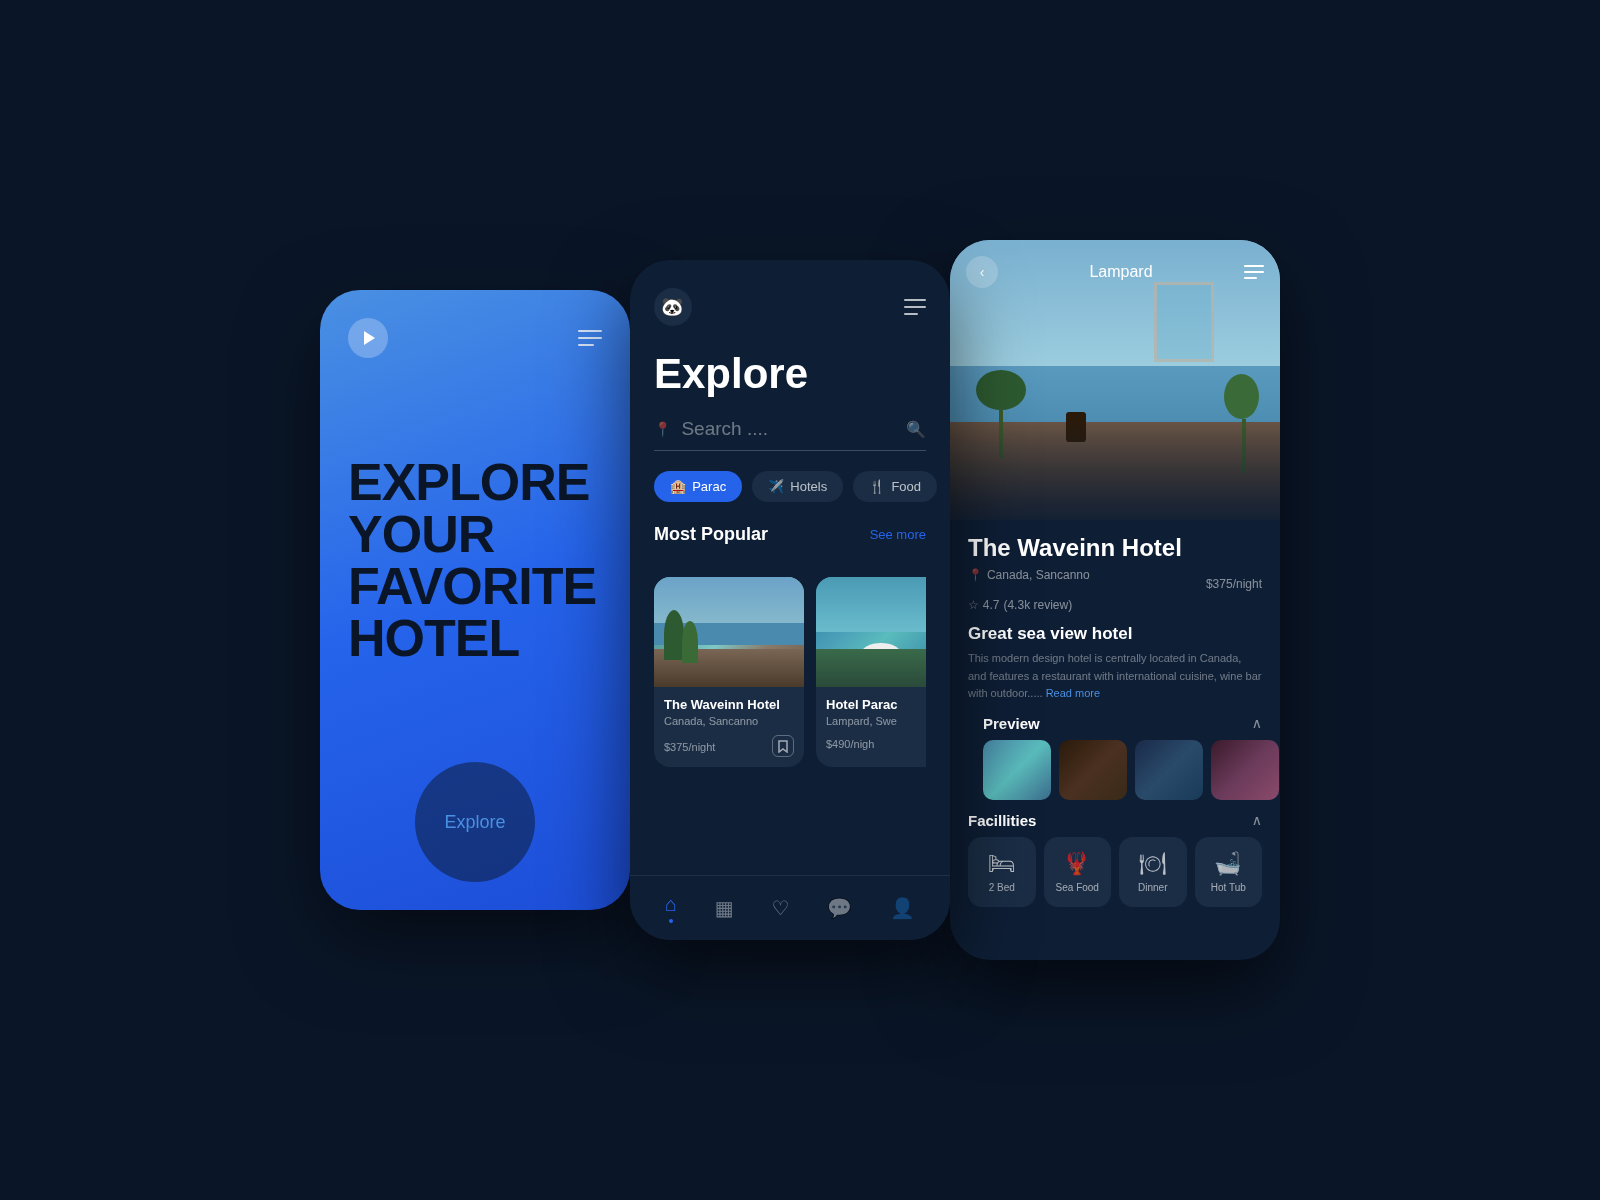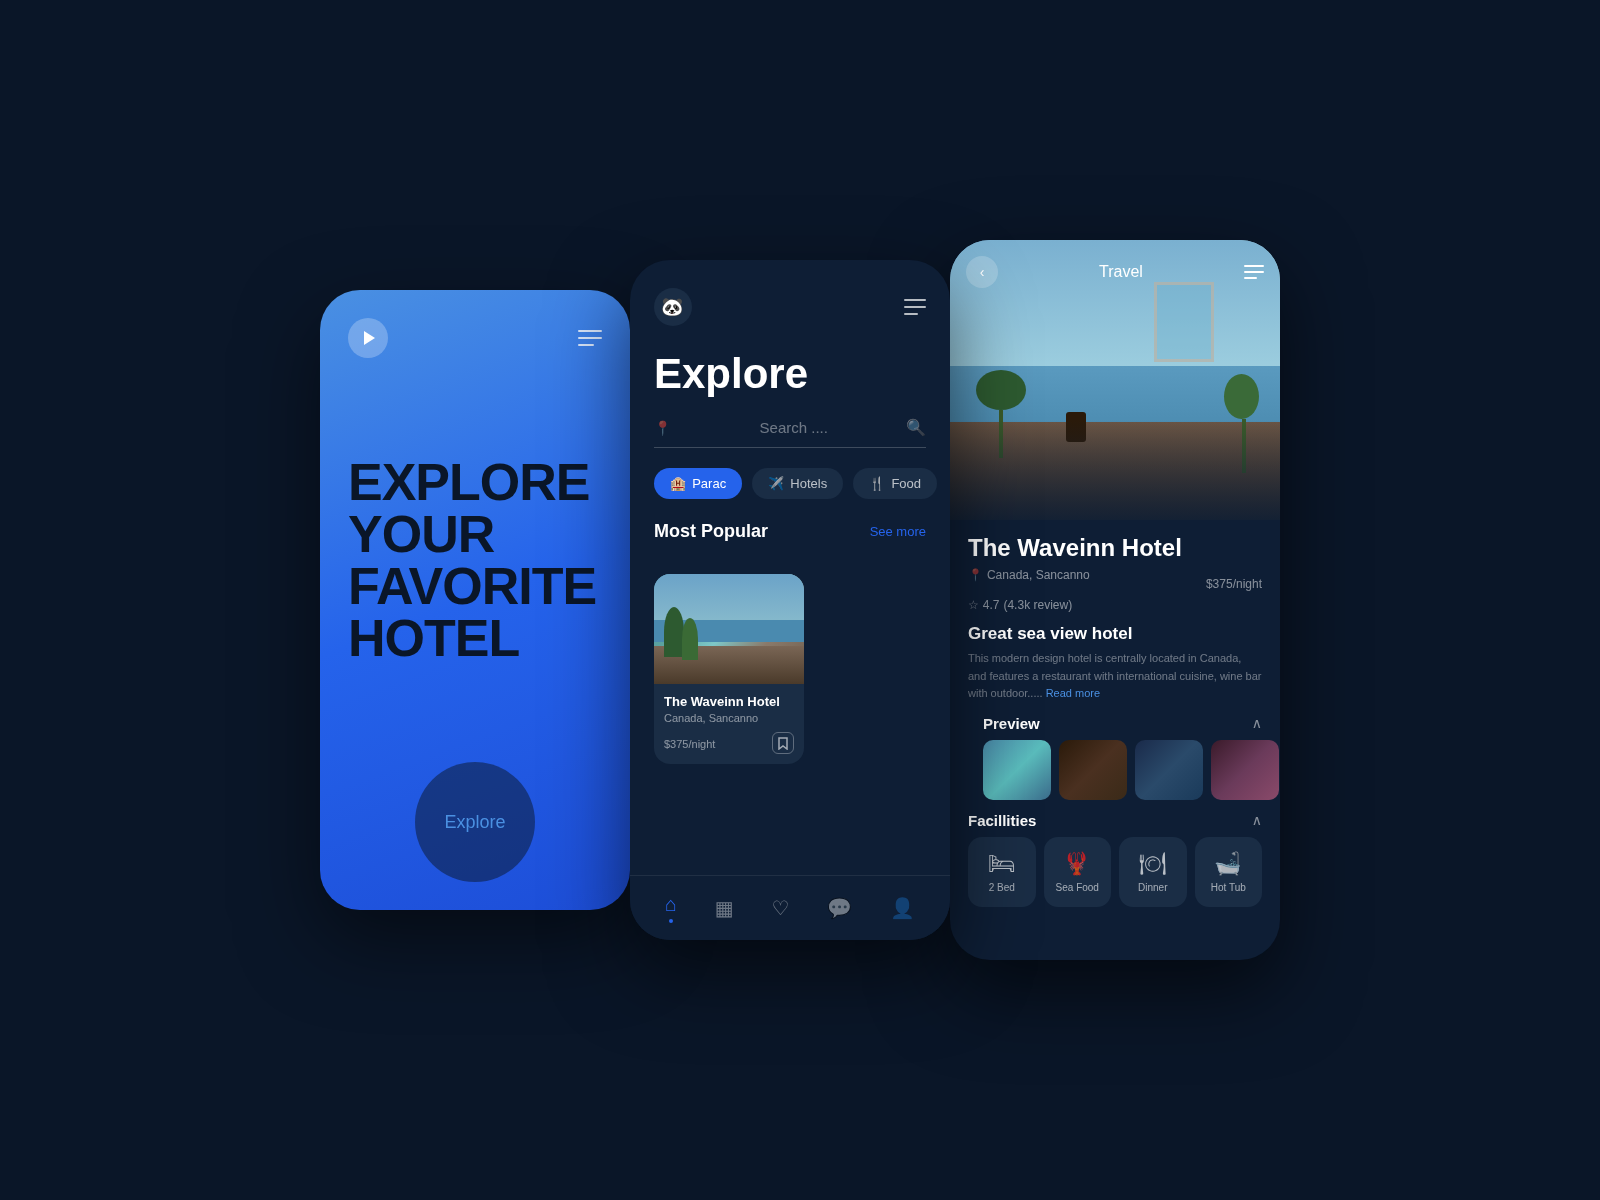--- a/index.html
+++ b/index.html
@@ -165,23 +165,22 @@
       padding-bottom: 10px;
       margin-bottom: 20px;
     }
     .search-icon-s2 {
       color: rgba(255,255,255,0.5);
       margin-right: 10px;
       font-size: 14px;
     }
     .search-text {
       color: rgba(255,255,255,0.4);
-      font-size: 15px;
+      font-size: 19px;
       flex: 1;
-      text-align: center;
     }
     .search-mag {
       color: rgba(255,255,255,0.5);
       font-size: 16px;
     }
     .filter-tabs {
       display: flex;
       gap: 10px;
       margin-bottom: 22px;
     }
@@ -673,20 +672,39 @@
               </div>
               <div class="bookmark-icon">
                 <svg width="10" height="13" viewBox="0 0 10 13" fill="none">
                   <path d="M1 1h8v11l-4-3-4 3V1z" stroke="rgba(255,255,255,0.6)" stroke-width="1.5" fill="none"></path>
                 </svg>
               </div>
             </div>
           </div>
         </div>
 
+        <div class="hotel-card">
+          <div class="hotel-card-img hotel-card-img2">
+            <div class="card-scene">
+              <div class="card-sky" style="background: linear-gradient(180deg, #4a9ab5 0%, #6abccc 100%);"></div>
+              <div class="bathtub"></div>
+              <div class="bath-water"></div>
+              <div class="card-floor2" style="background: linear-gradient(180deg, #3a6a4a 0%, #2a4a3a 100%);"></div>
+            </div>
+          </div>
+          <div class="hotel-card-info">
+            <div class="hotel-card-name">Hotel Parac</div>
+            <div class="hotel-card-location">Lampard, Swe</div>
+            <div class="hotel-card-footer">
+              <div class="hotel-card-price">
+                <span>$490</span><span>/nigh</span>
+              </div>
+            </div>
+          </div>
+        </div>
       </div>
     </div>
 
     <div class="screen2-navbar">
       <div class="nav-item">
         <span class="nav-icon active">⌂</span>
         <div class="nav-dot"></div>
       </div>
       <div class="nav-item">
         <span class="nav-icon">▦</span>
@@ -715,21 +733,21 @@
       </div>
       <div class="scene-plant-right">
         <div class="plant-head" style="background:#3a6a38; width:35px; height:45px;"></div>
         <div class="plant-stem"></div>
       </div>
       <div class="scene-chair"></div>
       <div class="scene-window"></div>
       <div class="hotel-hero-overlay"></div>
       <div class="hero-header">
         <div class="back-btn">‹</div>
-        <span class="details-label">Travel</span>
+        <span class="details-label">Lampard</span>
         <div class="hero-menu">
           <span></span>
             <span></span>
             <span></span>
         </div>
       </div>
     </div>
 
     <div class="screen3-body">
       <div class="hotel-main-name">The Waveinn Hotel</div>

